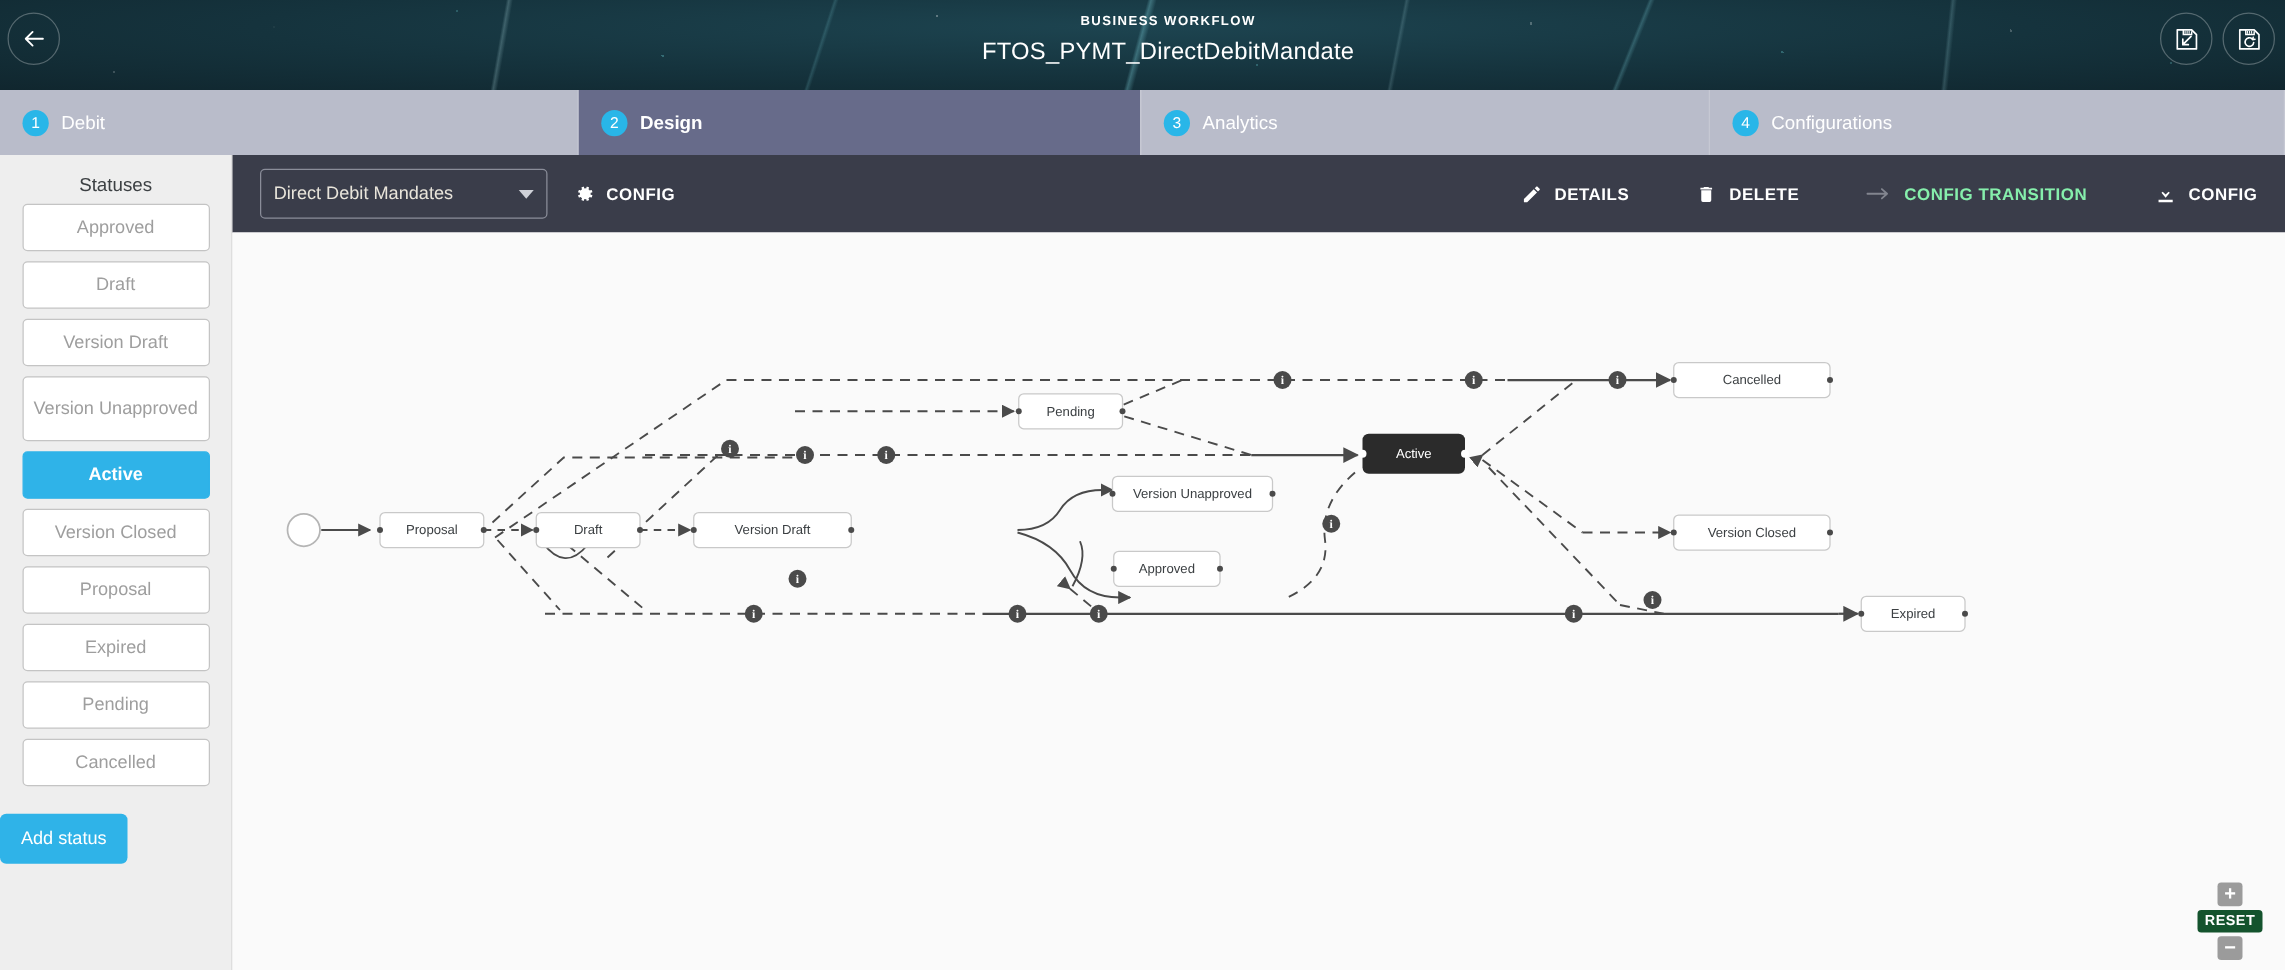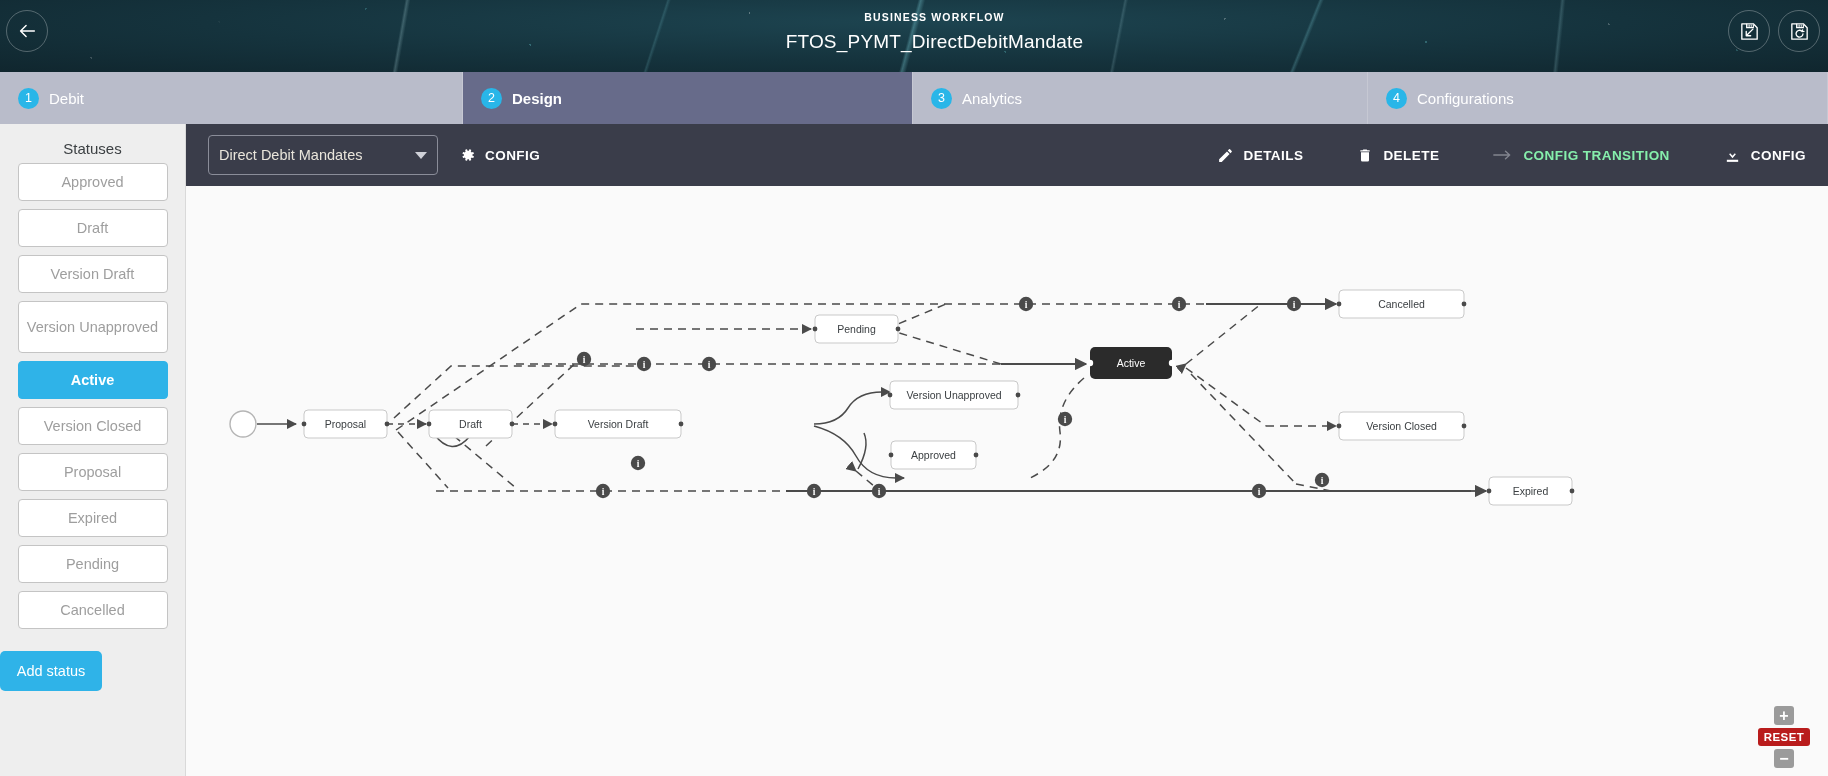--- a/index.html
+++ b/index.html
@@ -192,21 +192,21 @@
   }
   .zc-btn {
     width: 20px; height: 19px; border-radius: 3px;
     background: #9b9b9b; color: #fff;
     display: flex; align-items: center; justify-content: center;
     font-size: 16px; line-height: 1; cursor: pointer;
     font-weight: bold;
   }
   .zc-reset {
     height: 18px; padding: 0 6px; border-radius: 3px;
-    background: #b91c1c; color: #fff;
+    background: #14532d; color: #fff;
     display: flex; align-items: center; justify-content: center;
     font-size: 11.5px; font-weight: bold; letter-spacing: .4px;
     cursor: pointer;
   }
 </style>
 </head>
 <body>
 
 <div class="header">
   <div class="hdr-streaks"></div>

